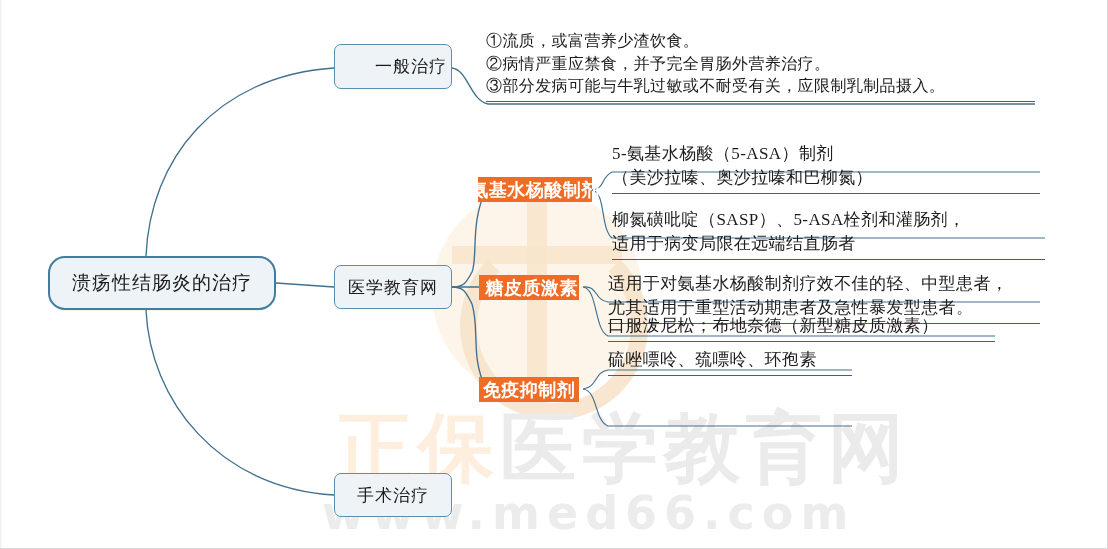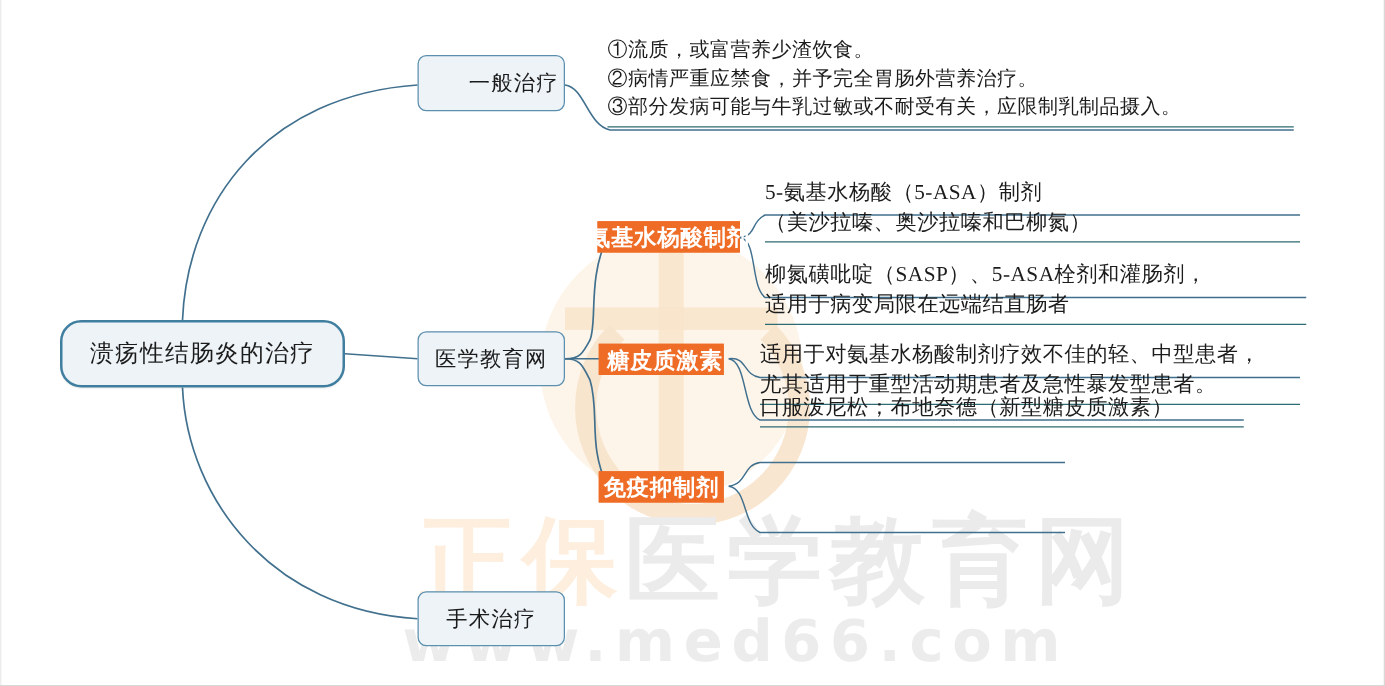--- a/index.html
+++ b/index.html
@@ -227,15 +227,16 @@
 （美沙拉嗪、奥沙拉嗪和巴柳氮）</div>
 
   <div class="leaf ul leaf-lg" style="left:612px; top:208px; width:433px;">柳氮磺吡啶（SASP）、5-ASA栓剂和灌肠剂，
 适用于病变局限在远端结直肠者</div>
 
   <div class="leaf ul leaf-lg" style="left:608px; top:272px; width:432px;">适用于对氨基水杨酸制剂疗效不佳的轻、中型患者，
 尤其适用于重型活动期患者及急性暴发型患者。</div>
 
   <div class="leaf ul leaf-lg" style="left:608px; top:314px; width:387px;">口服泼尼松；布地奈德（新型糖皮质激素）</div>
 
+  <div class="leaf ul leaf-lg" style="left:608px; top:348px; width:244px;">硫唑嘌呤、巯嘌呤、环孢素</div>
 
 
 </div>
 
 </body></html>

